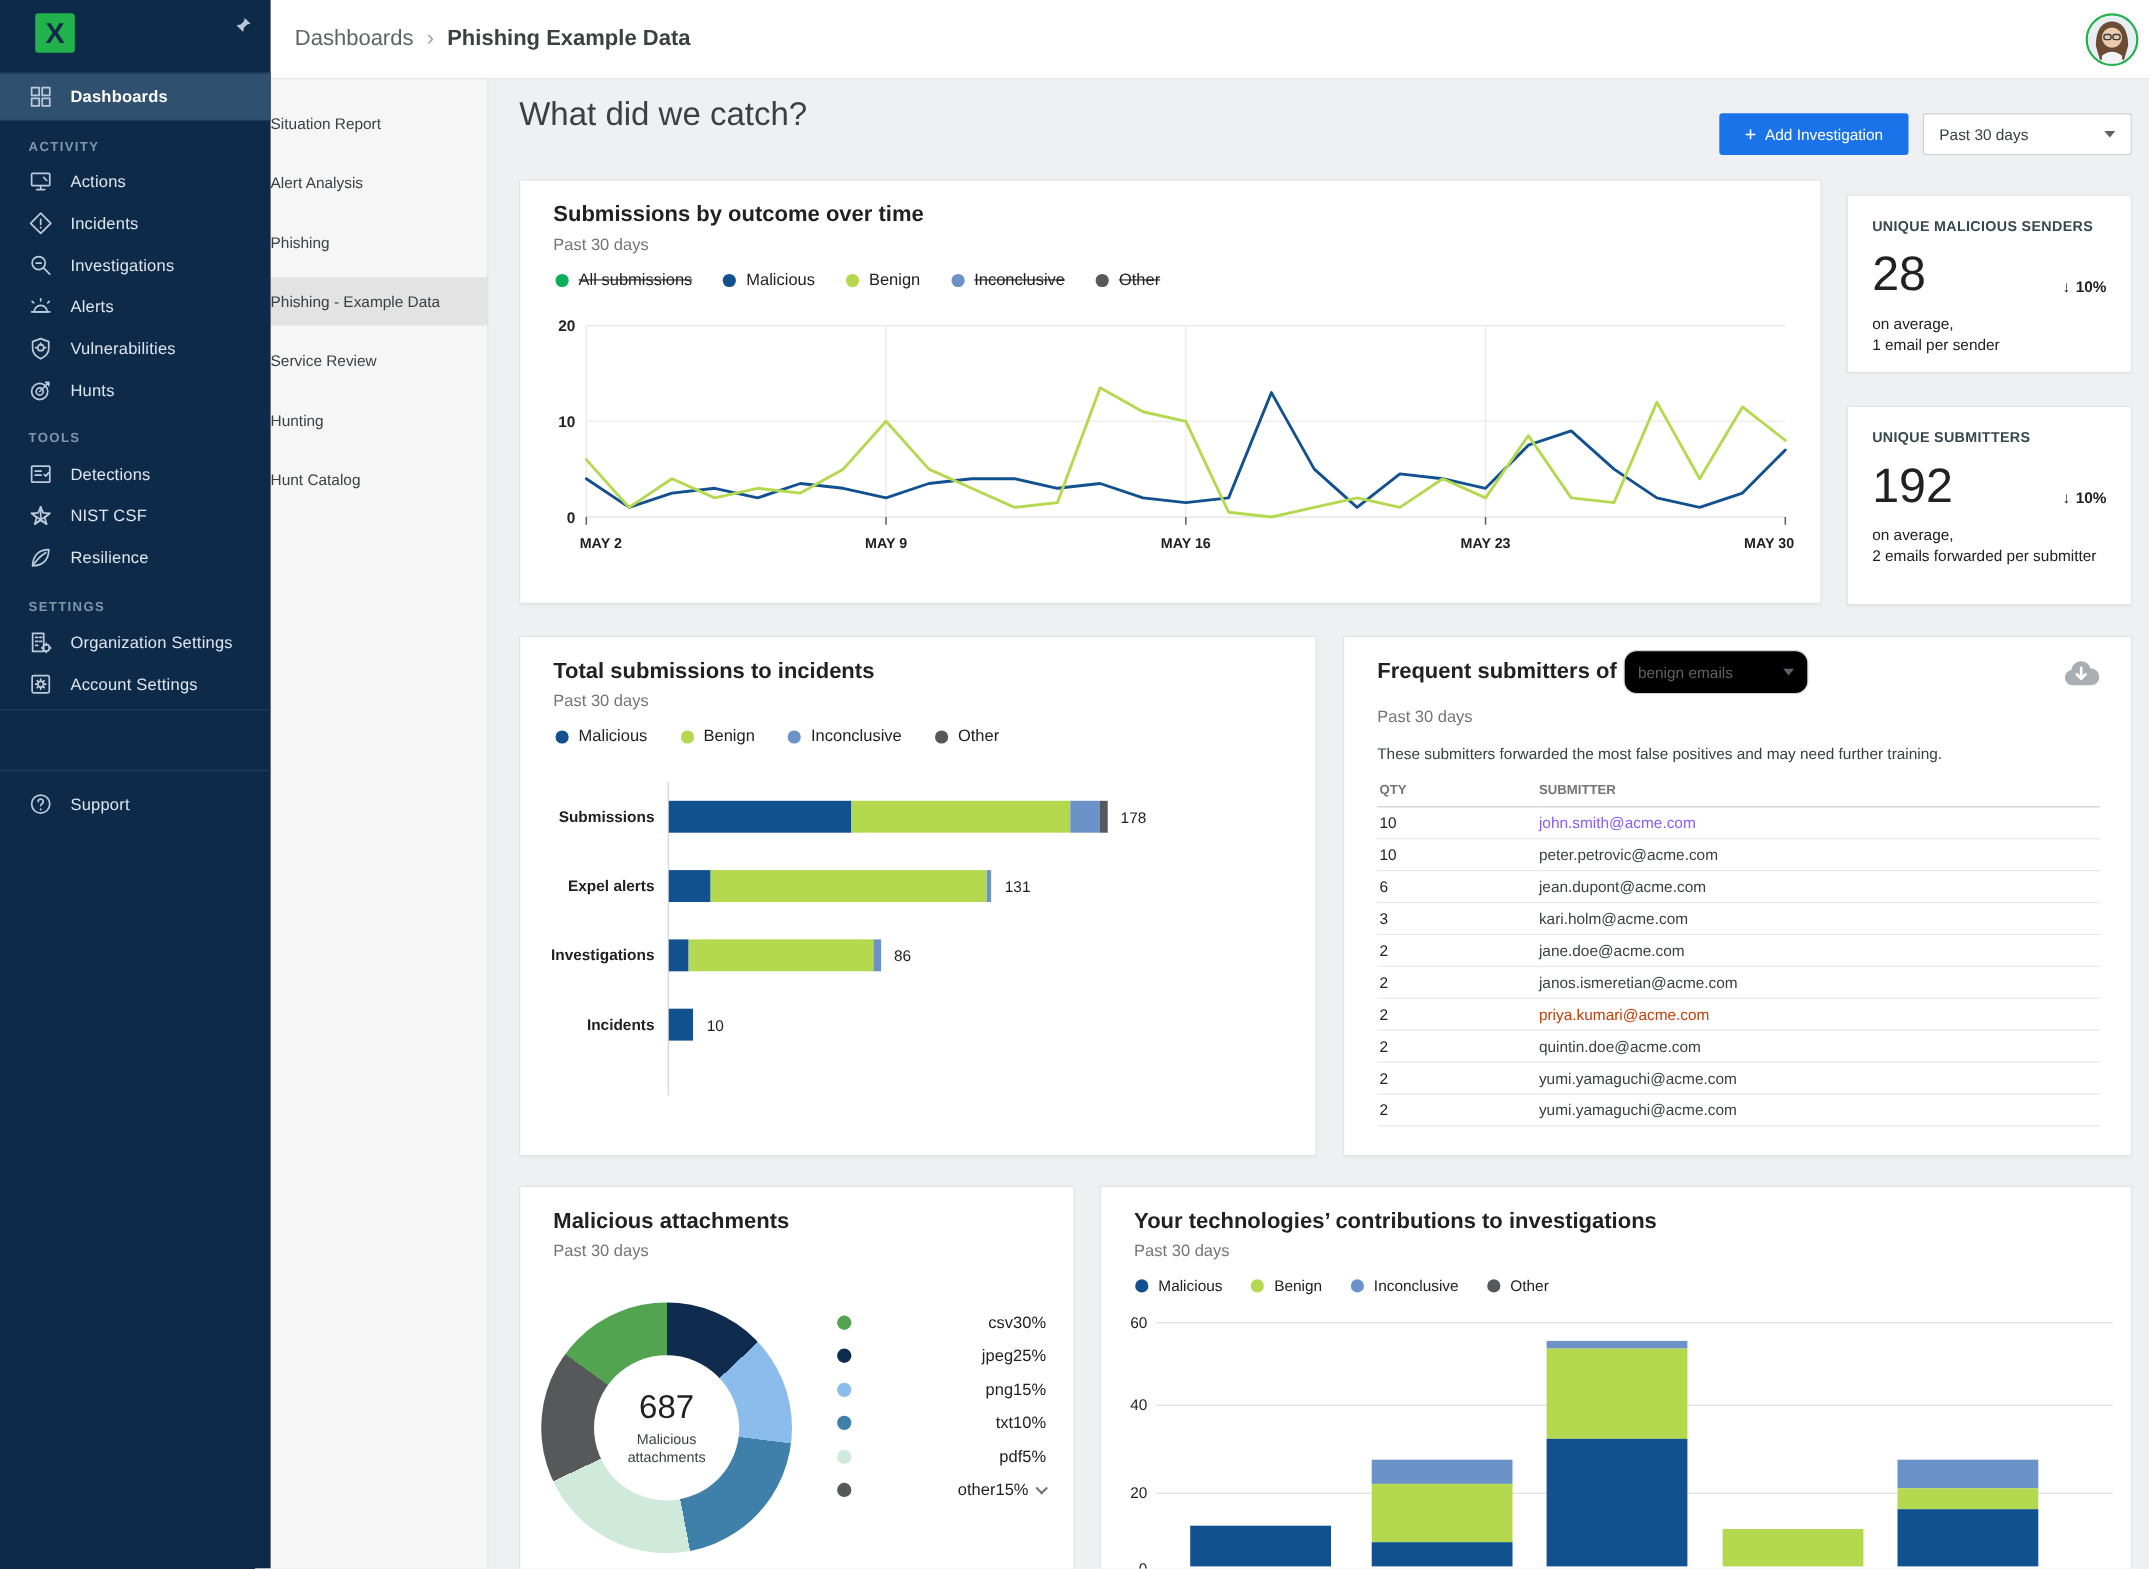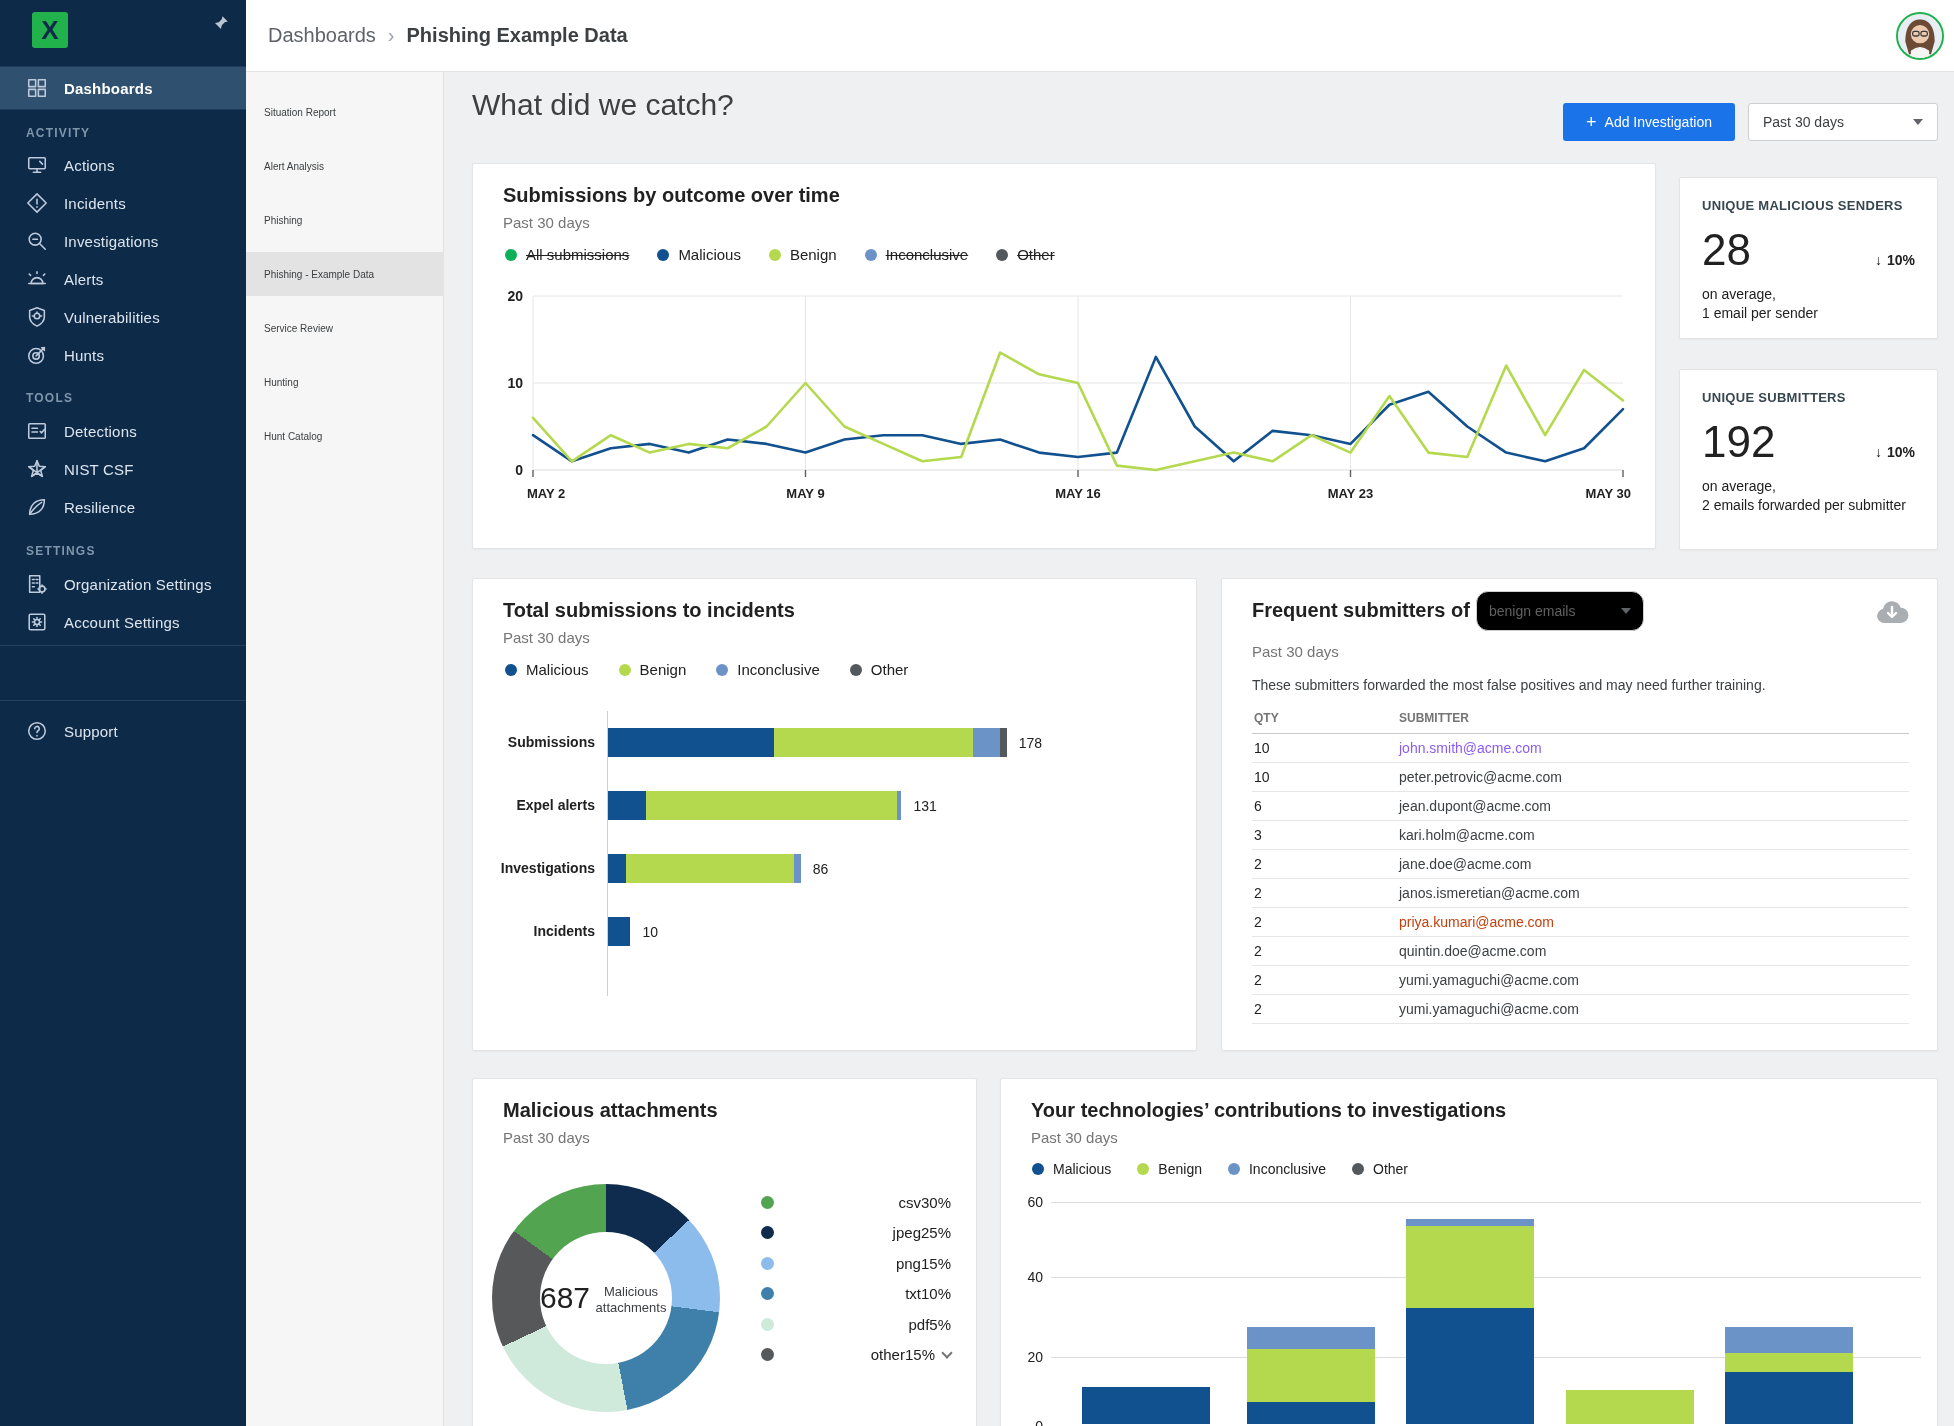--- a/index.html
+++ b/index.html
@@ -33,21 +33,21 @@
     font-size:15px; color:#3c4043; cursor:pointer; }
   #avatar { position:absolute; left:1650px; top:12px; width:48px; height:48px; border-radius:50%;
     border:2px solid #21b24c; overflow:hidden; background:#dce6ef; cursor:pointer; }
   .caret { margin-left:auto; width:0; height:0; border-left:5px solid transparent; border-right:5px solid transparent;
     border-top:6px solid #5f6368; }
 
   
   #subnav { position:absolute; left:246px; top:72px; width:198px; height:1354px; background:#f6f6f6;
     border-right:1px solid #e2e2e2; z-index:3; }
   .subnav-item { position:absolute; left:0; width:198px; height:44px; display:flex; align-items:center;
-    padding-left:18px; font-size:10px; color:#3c4043; cursor:pointer; }
+    font-size:14px; color:#3c4043; cursor:pointer; }
   .subnav-item.selected { background:#e3e3e3; }
 
   
   #page-title { position:absolute; left:472px; top:88px; font-size:30px; color:#3c4043; font-weight:400; }
   #add-btn { position:absolute; left:1563px; top:103px; width:172px; height:38px; background:#1a73e8; color:#fff;
     border:none; border-radius:3px; font-size:14px; font-weight:500; display:flex; align-items:center;
     justify-content:center; gap:8px; cursor:pointer; font-family:inherit; }
   #add-btn .plus { font-size:18px; font-weight:400; }
   #range-select { position:absolute; left:1748px; top:103px; width:190px; height:38px; background:#fff;
     border:1px solid #cfcfcf; border-radius:3px; display:flex; align-items:center; padding:0 14px;
@@ -99,21 +99,21 @@
   #sub-table { position:absolute; left:30px; top:126px; width:657px; border-collapse:collapse; }
   #sub-table th { text-align:left; font-size:12px; font-weight:700; color:#757575; padding:6px 0 8px 2px;
     border-bottom:1px solid #c9c9c9; }
   #sub-table th.qty { width:145px; }
   #sub-table td { font-size:14px; color:#212121; padding:6px 0 6px 2px; border-bottom:1px solid #e6e6e6; height:16px; }
 
   
   #panel-donut { left:472px; top:1078px; width:505px; height:400px; }
   #donut-ring { position:absolute; left:19px; top:105px; width:228px; height:228px; border-radius:50%; }
   #donut-hole { position:absolute; left:67px; top:153px; width:132px; height:132px; border-radius:50%;
-    background:#fff; display:flex; flex-direction:row; align-items:center; justify-content:center; }
+    background:#fff; display:flex; flex-direction:column; align-items:center; justify-content:center; }
   #donut-hole .big { font-size:30px; color:#212121; }
   #donut-hole .small { font-size:13px; color:#3c4043; text-align:center; line-height:16px; margin-top:4px; width:100px; }
   #donut-legend { position:absolute; left:288px; top:108px; width:190px;text-align:right; }
   .dl-row { display:flex; align-items:center; height:30.5px; }
   .dl-row .dot { width:13px; height:13px; border-radius:50%; flex:none; }
   .dl-row .lbl { font-size:15px; color:#212121; margin-left:13px; flex:1; }
   .dl-row .pct { font-size:15px; color:#212121; }
   .dl-chev { width:8px; height:8px; border-right:2px solid #757575; border-bottom:2px solid #757575;
     transform:rotate(45deg); margin-left:8px; margin-top:-4px; cursor:pointer; }
 

